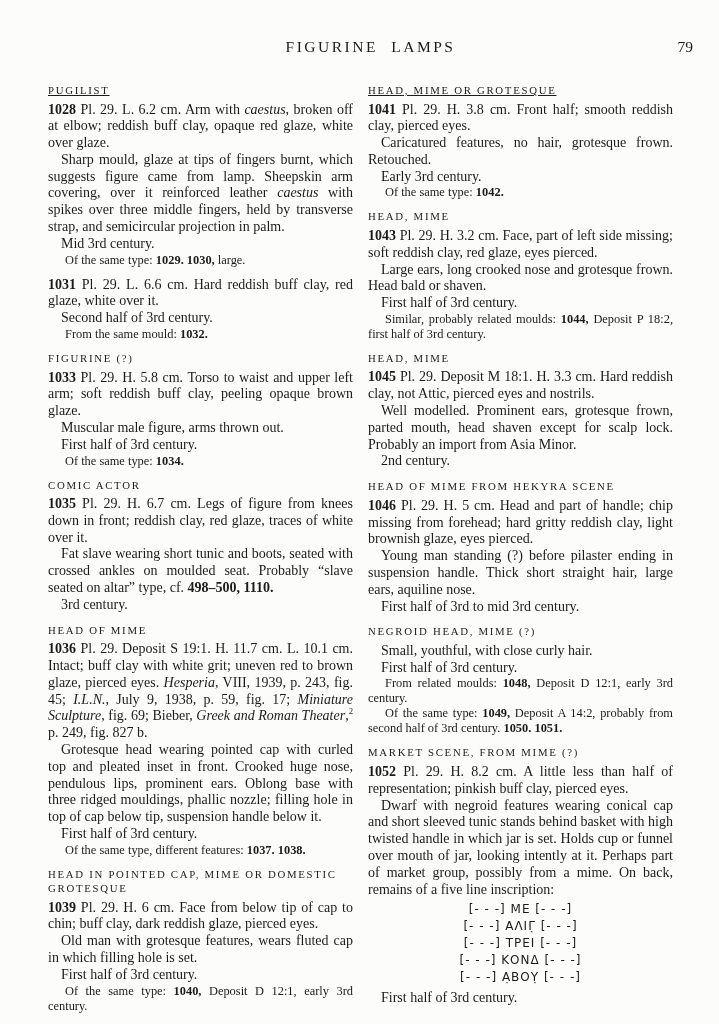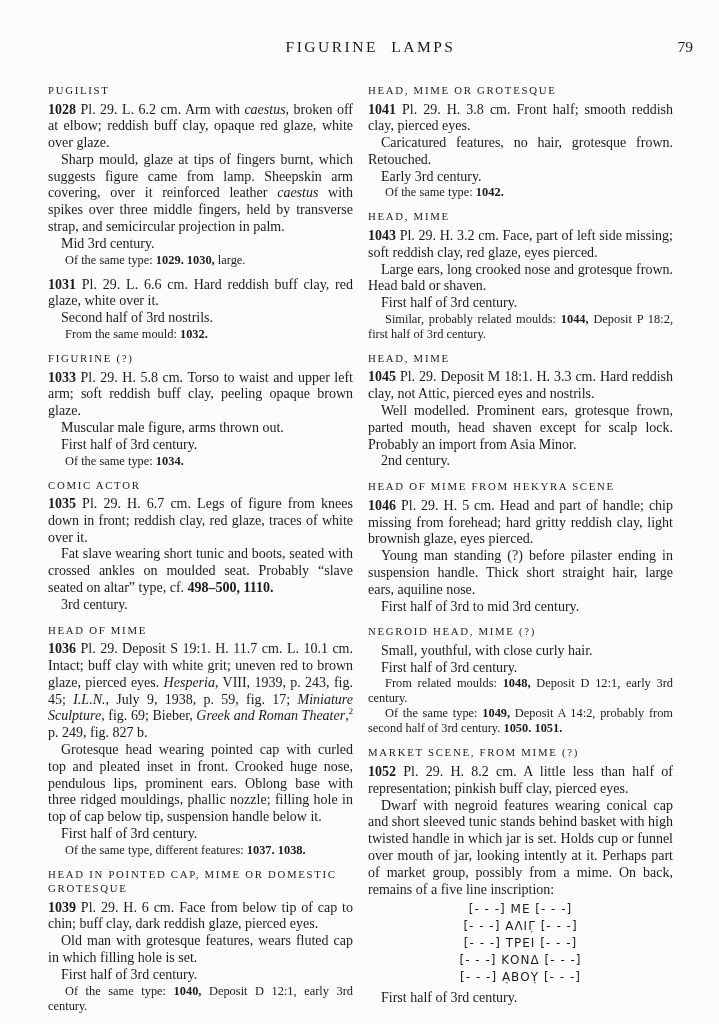--- a/index.html
+++ b/index.html
@@ -29,21 +29,21 @@
     line-height: 16.8px;
   }
   .column p { margin: 0; }
   .heading {
     font-size: 10.8px;
     letter-spacing: 1.7px;
     line-height: 14.5px;
     margin: 9px 0 4px 0;
     text-align: left;
   }
-  .column .heading:first-child { margin-top: 0; }
+  .column .heading:first-child { margin-top: 0; text-decoration: underline; }
   .entry { text-indent: 0; }
   .note + .entry, .body + .entry { margin-top: 9px; }
   .body { text-indent: 13px; }
   .note {
     font-size: 12.4px;
     line-height: 15px;
     text-indent: 17px;
   }
   .b { font-weight: bold; }
   .i { font-style: italic; }
@@ -67,21 +67,21 @@
     <div class="page-number">79</div>
   </div>
   <div class="columns">
     <div class="column">
         <div class="heading">PUGILIST</div>
         <p class="entry"><span class="b">1028</span><span class="n"> Pl. 29. L. 6.2 cm. Arm with </span><span class="i">caestus</span><span class="n">, broken off at elbow; reddish buff clay, opaque red glaze, white over glaze.</span></p>
         <p class="body"><span class="n">Sharp mould, glaze at tips of fingers burnt, which suggests figure came from lamp. Sheepskin arm covering, over it reinforced leather </span><span class="i">caestus</span><span class="n"> with spikes over three middle fingers, held by transverse strap, and semicircular projection in palm.</span></p>
         <p class="body"><span class="n">Mid 3rd century.</span></p>
         <p class="note"><span class="n">Of the same type: </span><span class="b">1029. 1030,</span><span class="n"> large.</span></p>
         <p class="entry"><span class="b">1031</span><span class="n"> Pl. 29. L. 6.6 cm. Hard reddish buff clay, red glaze, white over it.</span></p>
-        <p class="body"><span class="n">Second half of 3rd nostrils.</span></p>
+        <p class="body"><span class="n">Second half of 3rd century.</span></p>
         <p class="note"><span class="n">From the same mould: </span><span class="b">1032.</span></p>
         <div class="heading">FIGURINE (?)</div>
         <p class="entry"><span class="b">1033</span><span class="n"> Pl. 29. H. 5.8 cm. Torso to waist and upper left arm; soft reddish buff clay, peeling opaque brown glaze.</span></p>
         <p class="body"><span class="n">Muscular male figure, arms thrown out.</span></p>
         <p class="body"><span class="n">First half of 3rd century.</span></p>
         <p class="note"><span class="n">Of the same type: </span><span class="b">1034.</span></p>
         <div class="heading">COMIC ACTOR</div>
         <p class="entry"><span class="b">1035</span><span class="n"> Pl. 29. H. 6.7 cm. Legs of figure from knees down in front; reddish clay, red glaze, traces of white over it.</span></p>
         <p class="body"><span class="n">Fat slave wearing short tunic and boots, seated with crossed ankles on moulded seat. Probably “slave seated on altar” type, cf. </span><span class="b">498–500, 1110.</span></p>
         <p class="body"><span class="n">3rd century.</span></p>

